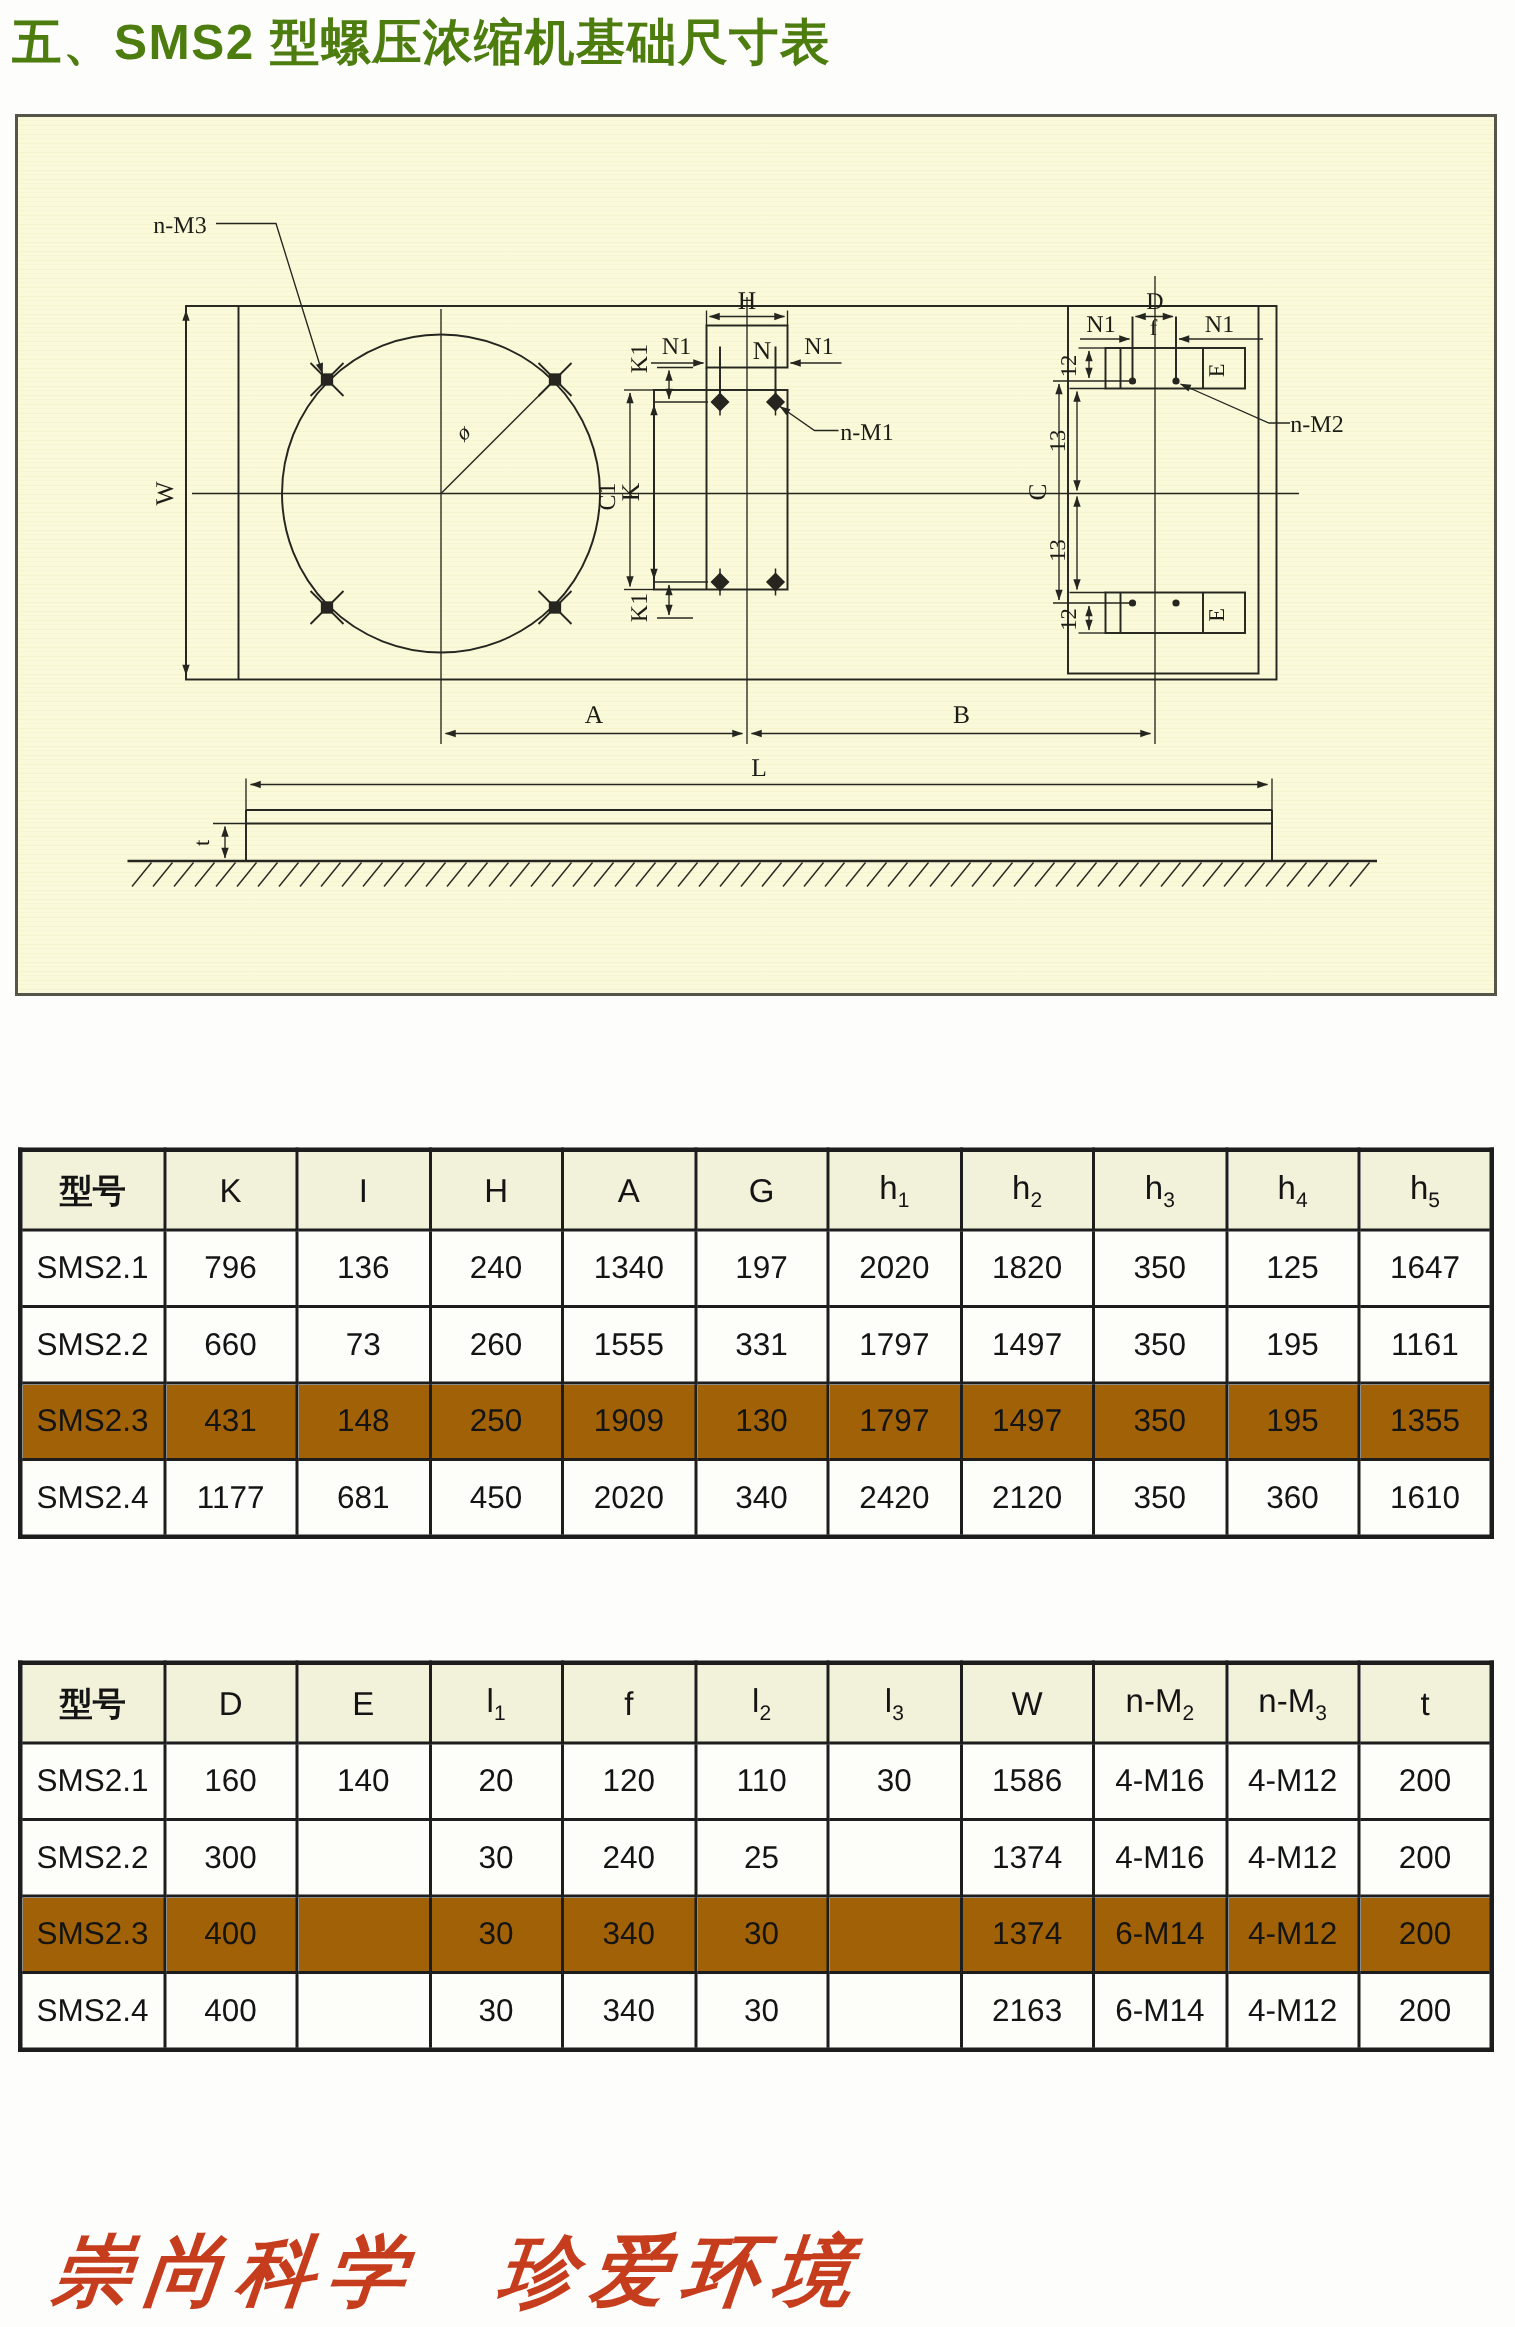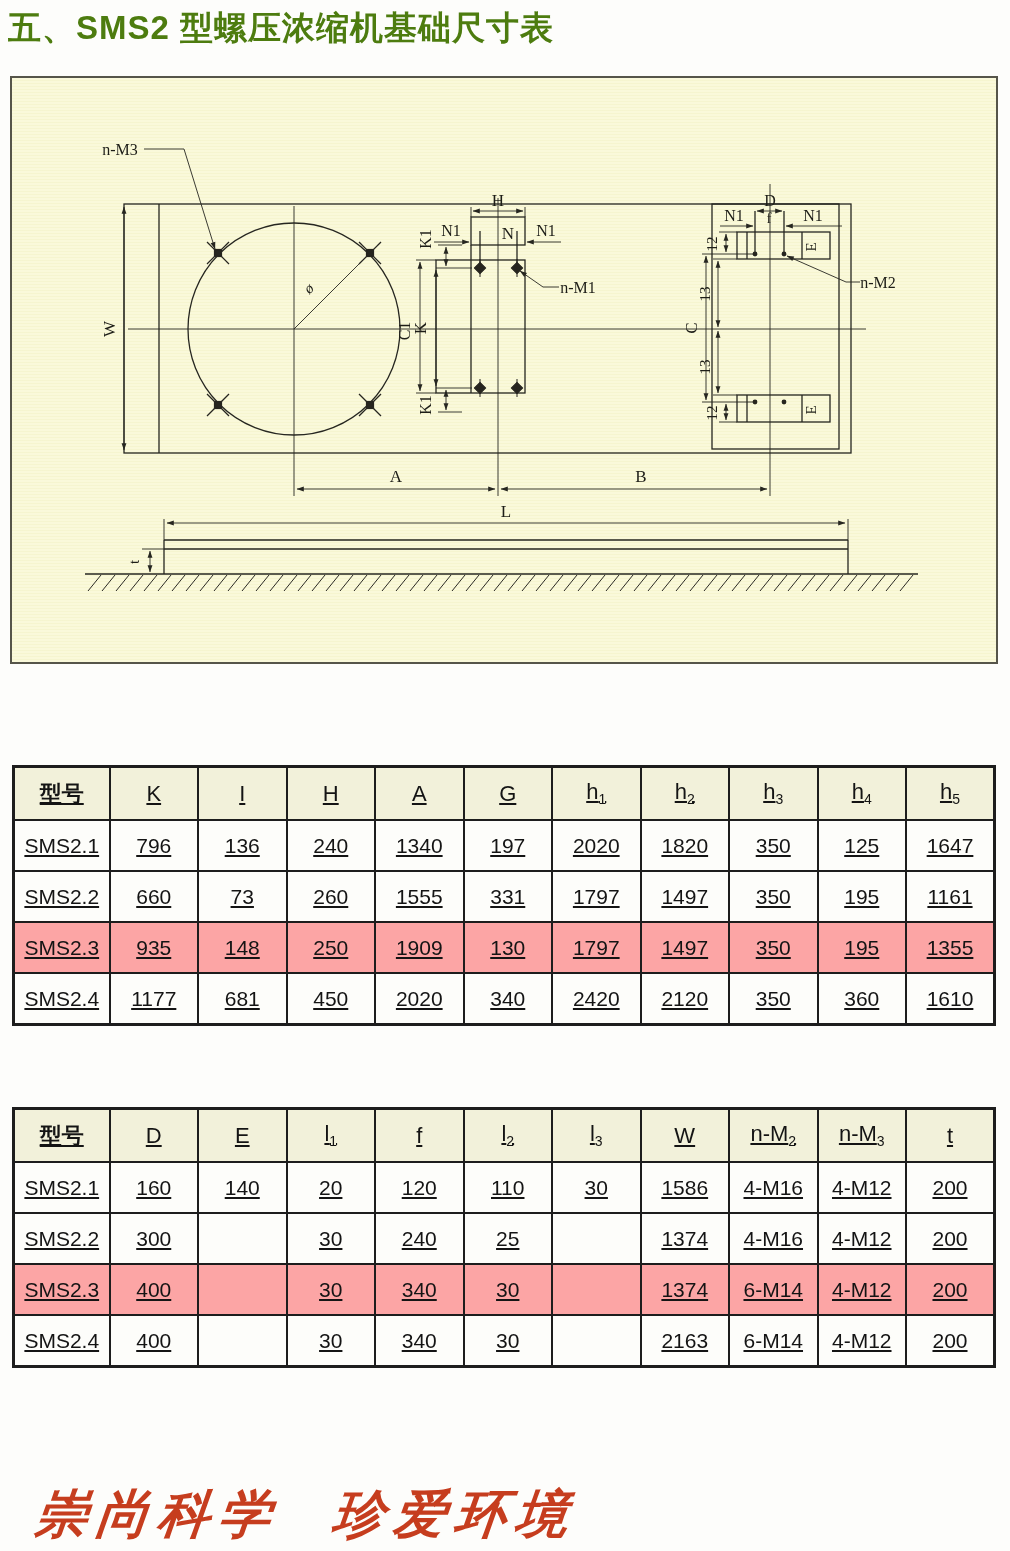--- a/index.html
+++ b/index.html
@@ -24,33 +24,32 @@
     font-size:17px; fill:#1d1d17; stroke:none;
   }
   svg text.small { font-size:15px; }
   svg text.lbl  { font-size:16px; }
   svg text.phi  { font-style:italic; font-size:15px; }
   .dim-table {
     position:absolute; left:12px; width:984px;
     border-collapse:collapse; table-layout:fixed; text-align:center;
     font-size:21px; color:#141414; background:#fefefc;
     border:3px solid #1d1d1d;
-    text-decoration:underline;
   }
   #table1 { top:765px; }
   #table2 { top:1107px; }
   .dim-table th, .dim-table td {
     border:2px solid #1d1d1d; padding:0; overflow:hidden; white-space:nowrap;
   }
   .dim-table thead th {
     height:51px; background:#f2f1da; font-size:22px; font-weight:normal;
   }
   .dim-table thead th:first-child { font-weight:bold; font-size:22px; }
   .dim-table tbody td { height:49px; background:#fdfdfa; }
-  .dim-table tbody tr.shade td { background:#fca5a5; }
+  .dim-table tbody tr.shade td { background:#a16207; }
   .dim-table sub { font-size:14px; }
   .slogan {
     position:absolute; left:32px; top:1480px;
     font-size:52px; font-weight:bold; font-style:italic;
     color:#c63d1e; letter-spacing:9px; word-spacing:26px;
     font-family:"DejaVu Serif","Liberation Serif",serif;
     transform:skewX(-6deg); transform-origin:left bottom;
   }
 </style>
 </head>
@@ -350,21 +349,21 @@
         <td>1555</td>
         <td>331</td>
         <td>1797</td>
         <td>1497</td>
         <td>350</td>
         <td>195</td>
         <td>1161</td>
       </tr>
       <tr class="shade">
         <td>SMS2.3</td>
-        <td>935</td>
+        <td>431</td>
         <td>148</td>
         <td>250</td>
         <td>1909</td>
         <td>130</td>
         <td>1797</td>
         <td>1497</td>
         <td>350</td>
         <td>195</td>
         <td>1355</td>
       </tr>

